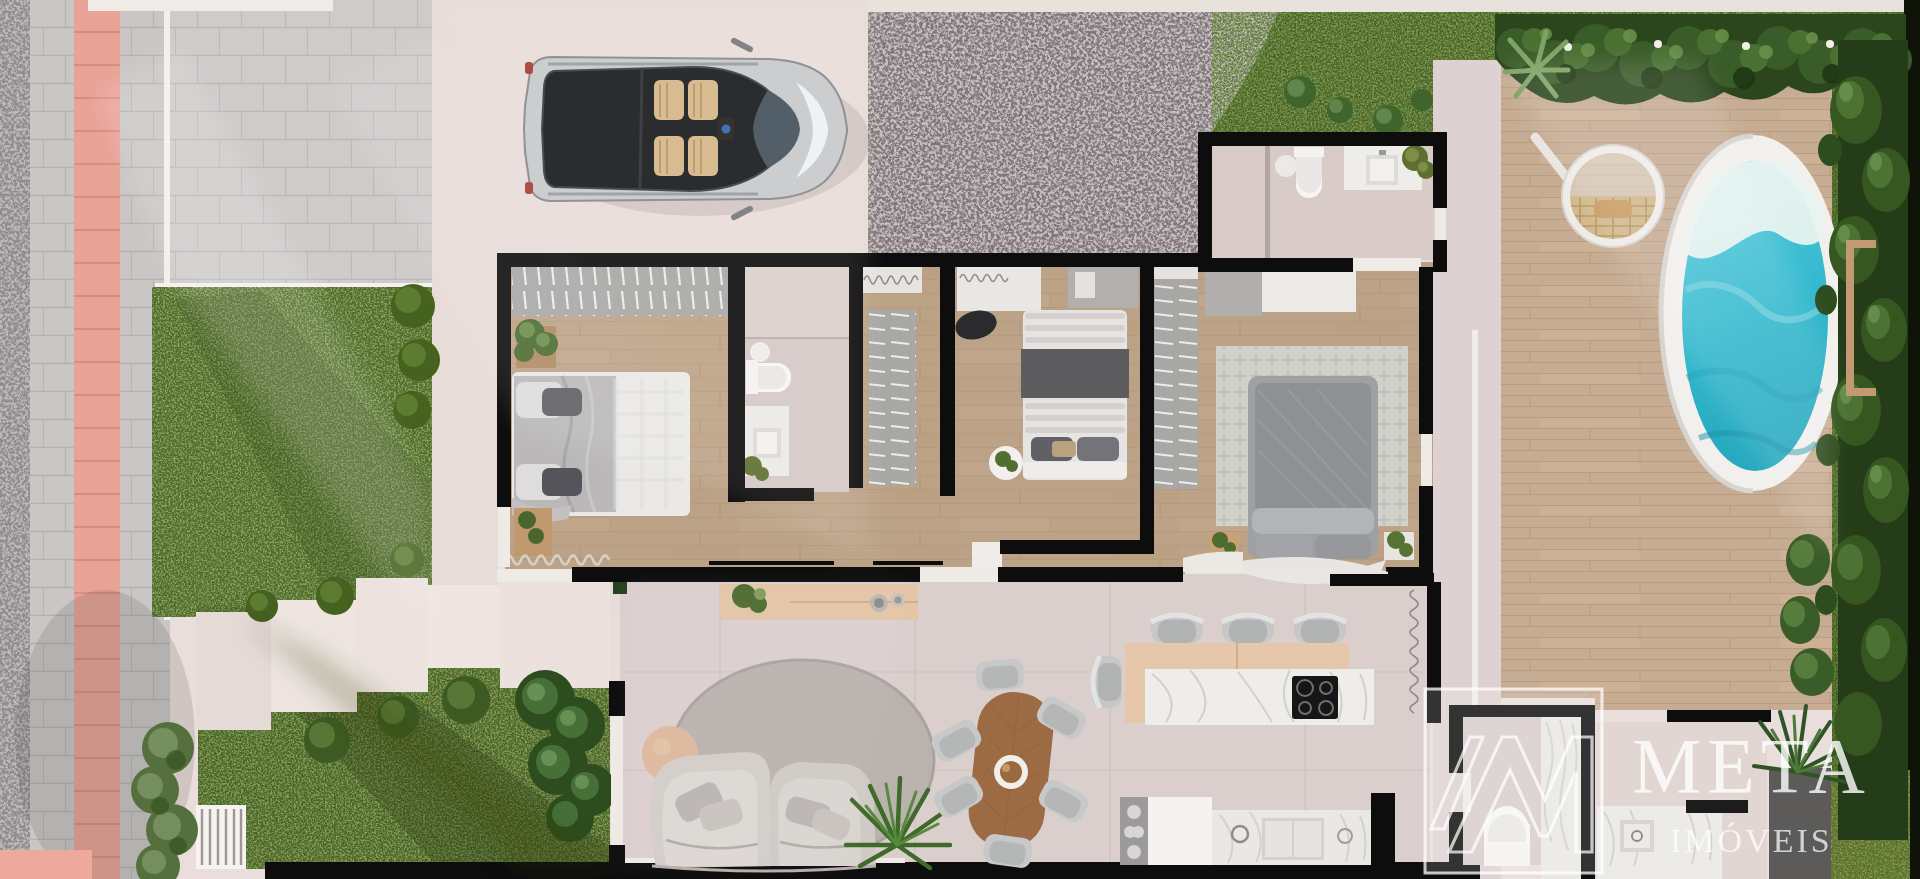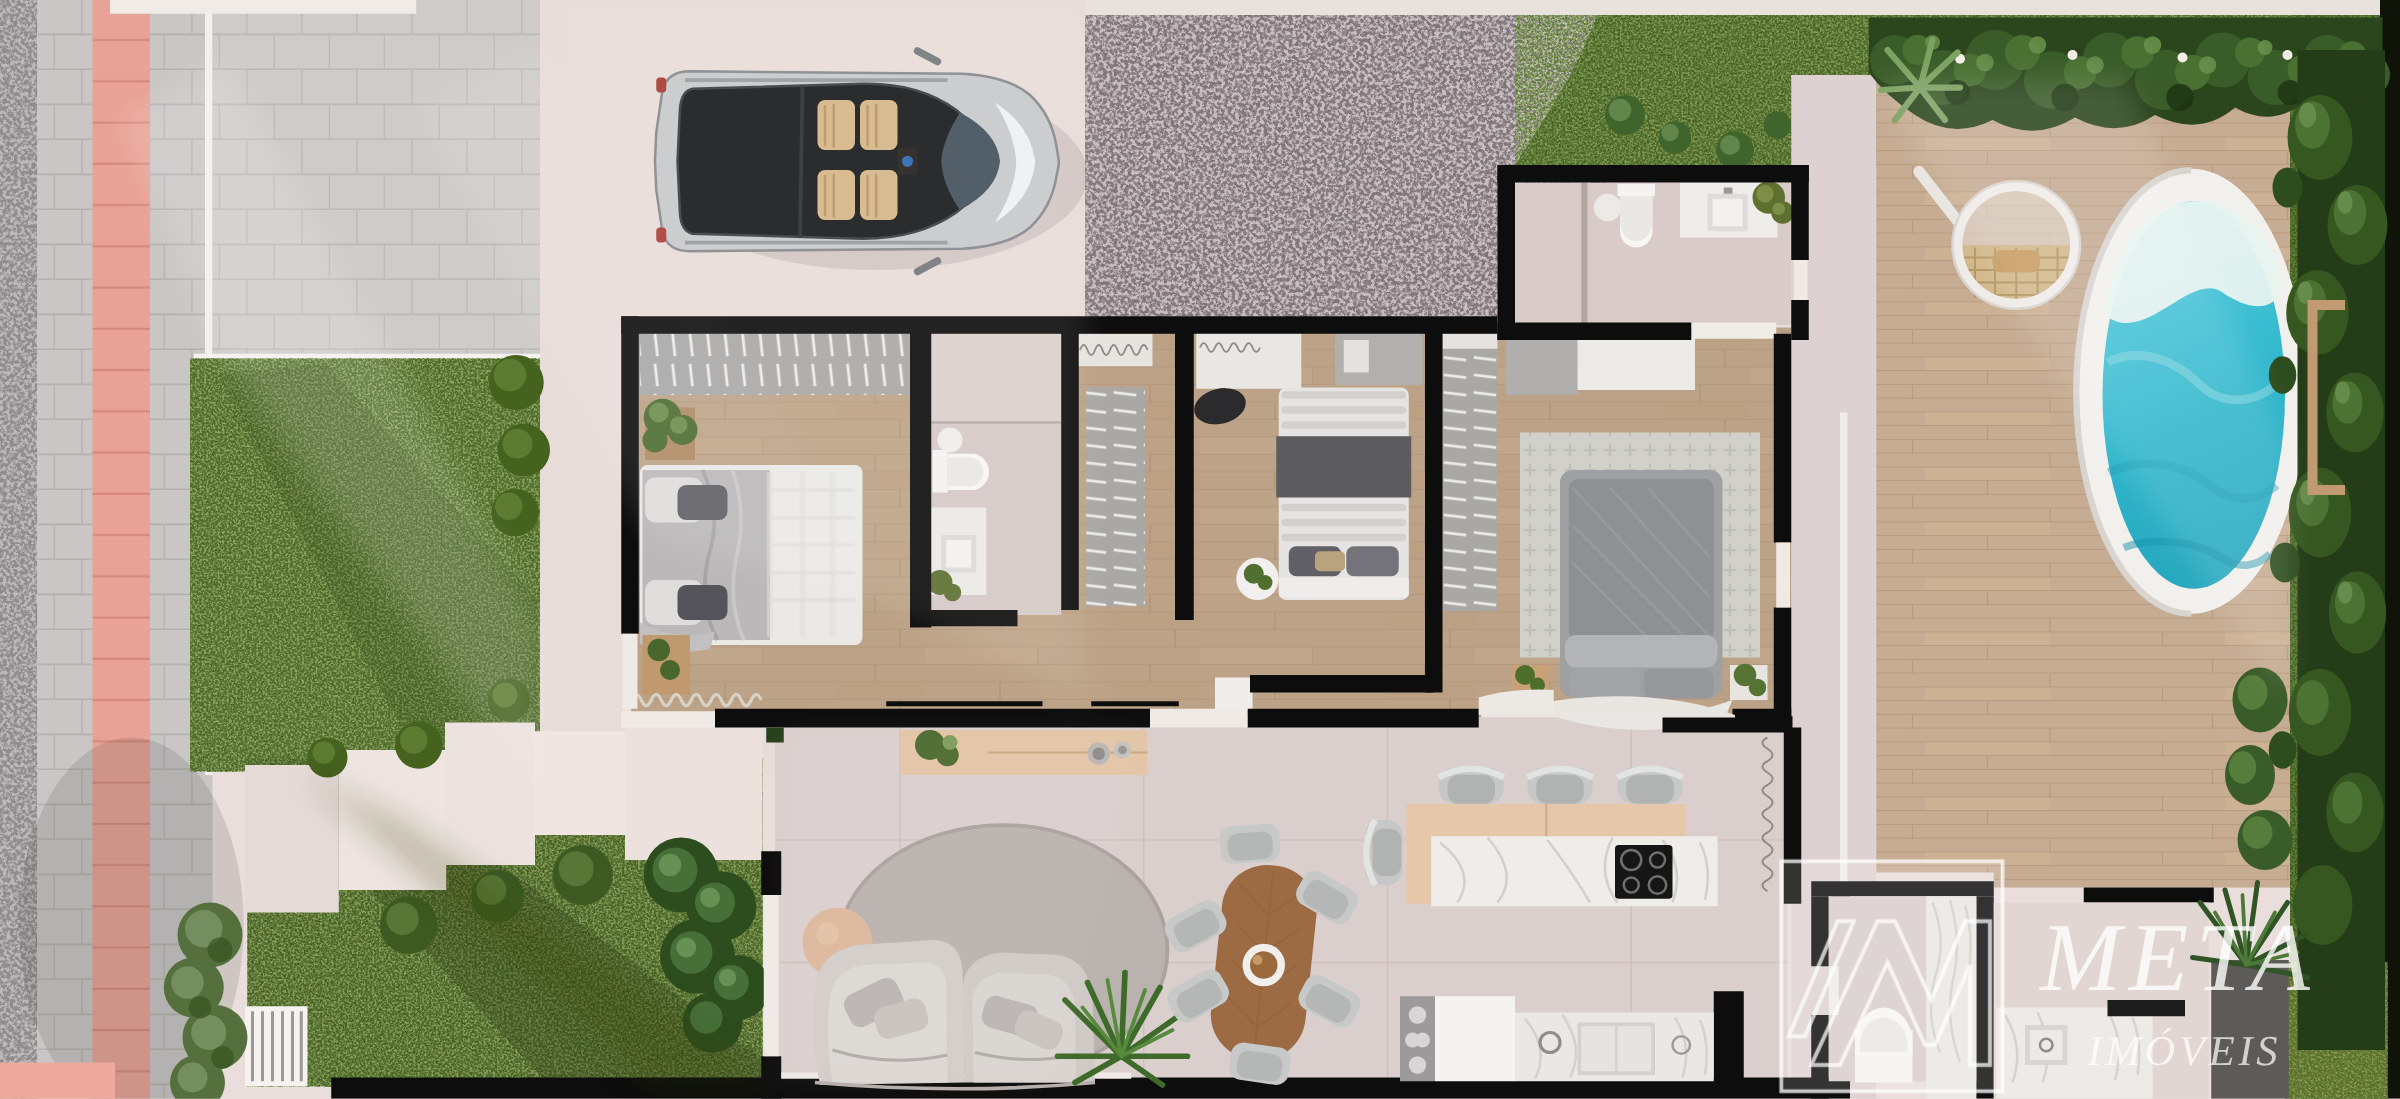--- a/index.html
+++ b/index.html
@@ -1,16 +1,16 @@
 <!DOCTYPE html>
 <html><head>
 <meta charset="utf-8">
 <style>
 html,body{margin:0;padding:0;background:#eae0dd;font-family:"Liberation Sans",sans-serif;}
-#wrap{position:relative;width:1920px;height:879px;overflow:hidden;font-style:italic;}
+#wrap{position:relative;width:1920px;height:879px;overflow:hidden;}
 svg{display:block;}
 </style>
 </head>
 <body>
 <div id="wrap">
 <svg width="1920" height="879" viewBox="0 0 1920 879" xmlns="http://www.w3.org/2000/svg">
 <defs>
 <pattern id="pav" width="44" height="56" patternUnits="userSpaceOnUse">
   <rect width="44" height="56" fill="#c9c6c5"></rect>
   <path d="M0 27.5H44M0 55.5H44" stroke="#b4b1b0" stroke-width="1.4"></path>

